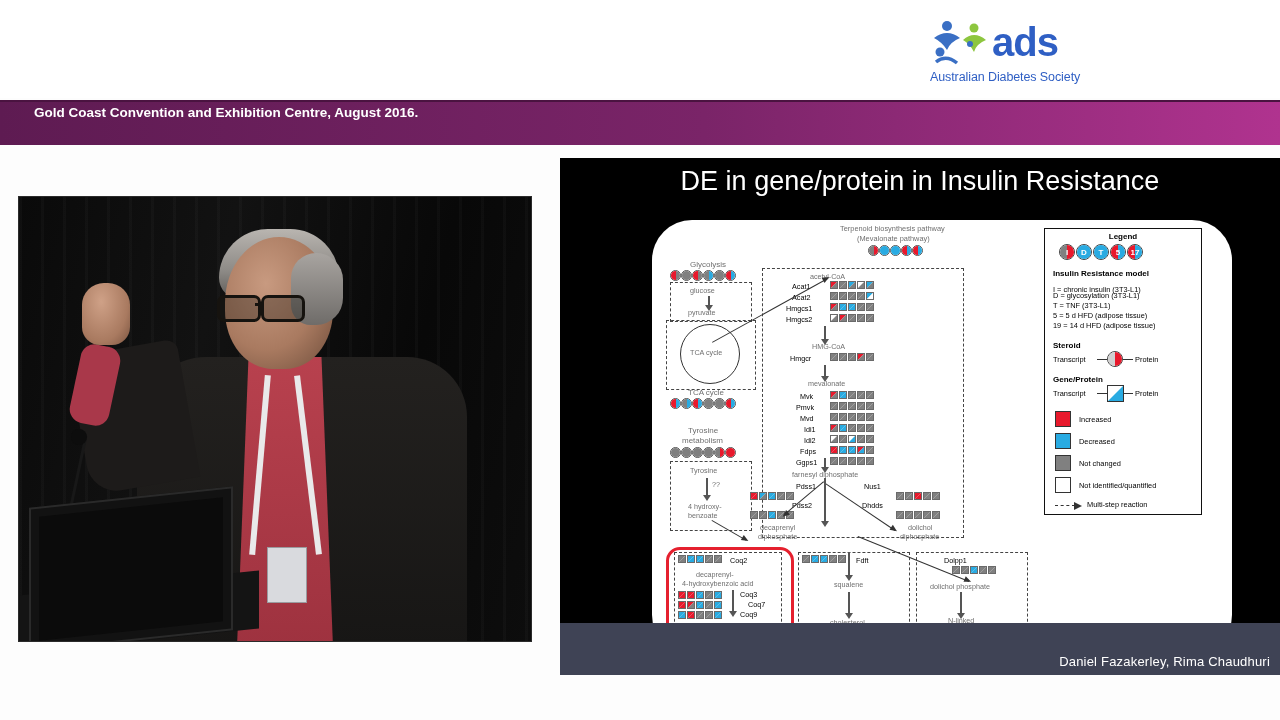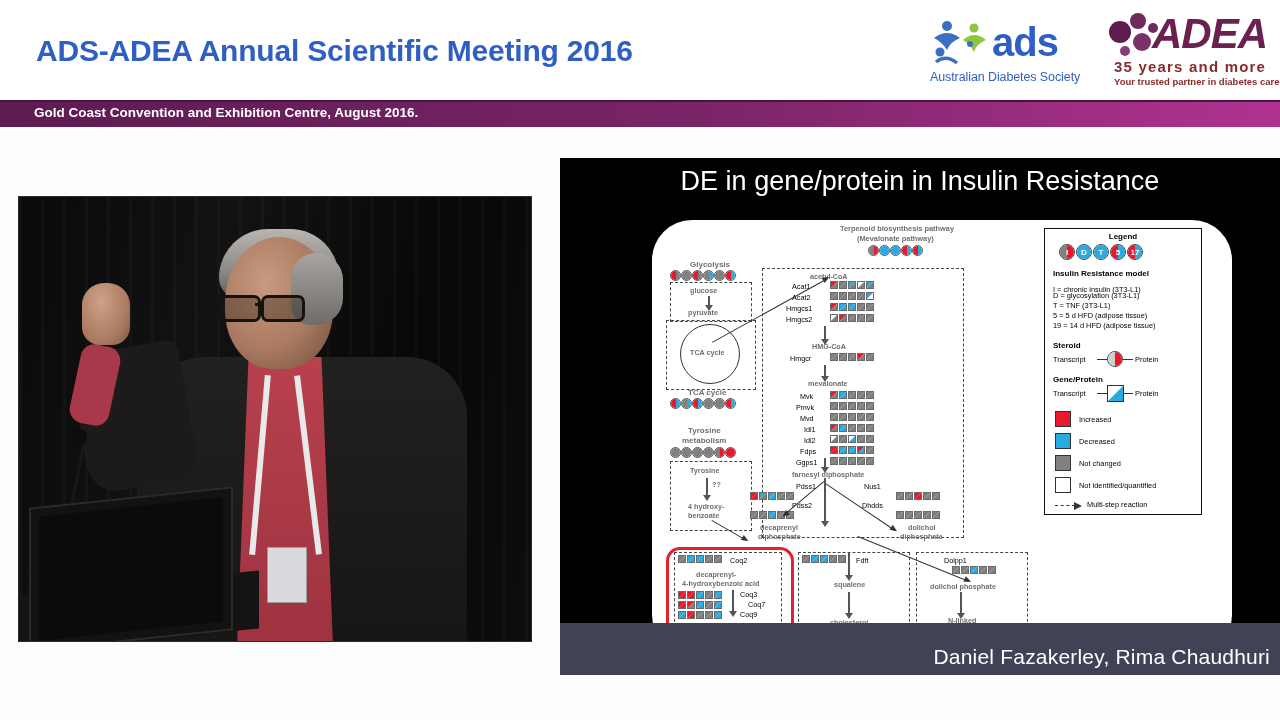--- a/index.html
+++ b/index.html
@@ -22,21 +22,21 @@
   .ads-word{position:absolute;left:62px;top:2px;font-size:40px;font-weight:bold;color:#2f5fc4;line-height:44px;letter-spacing:-1px;}
   .ads-sub{position:absolute;left:0;top:52px;font-size:12.5px;color:#2f5fc4;white-space:nowrap;letter-spacing:-.1px;}
   
   .adea-logo{position:absolute;left:1108px;top:12px;width:160px;height:80px;}
   .adea-word{position:absolute;left:44px;top:0px;font-size:42px;font-weight:bold;font-style:italic;color:#6b2150;line-height:44px;letter-spacing:-1px;}
   .adea-sub{position:absolute;left:6px;top:46px;font-size:15px;font-weight:bold;color:#8a2a2a;letter-spacing:1.2px;white-space:nowrap;}
   .adea-sub2{position:absolute;left:6px;top:64px;font-size:9.5px;font-weight:bold;color:#8a2a2a;white-space:nowrap;}
 
   
   .venue-bar{
-    position:absolute;left:0;top:100px;width:1280px;height:27px;
+    position:absolute;left:0;top:100px;width:1280px;height:45px;
     background:linear-gradient(90deg,#5e1b52 0%,#7a2468 55%,#b0338f 100%);
   }
   .venue-bar .cap{position:absolute;left:0;right:0;top:0;height:2px;background:#4a1340;}
   .venue-text{
     position:absolute;left:34px;top:5px;font-size:13.5px;font-weight:bold;color:#ffffff;
     white-space:nowrap;
   }
 
   
   .photo{
@@ -71,31 +71,31 @@
     background:radial-gradient(ellipse at 40% 30%,#cfa187,#a97a60 65%,#7a5440);}
   .ph-laptop{position:absolute;left:10px;top:300px;width:200px;height:140px;background:#121212;border:2px solid #2a2a2a;transform:skewY(-6deg);}
   .ph-laptop-screen{position:absolute;left:8px;top:8px;right:8px;bottom:8px;background:#0b0b0b;}
   .ph-podium{position:absolute;left:0;top:386px;width:240px;height:58px;background:#141414;transform:skewY(-6deg);}
   .ph-mic-stem{position:absolute;left:58px;top:238px;width:3px;height:72px;background:#181818;transform:rotate(12deg);}
   .ph-mic-head{position:absolute;left:52px;top:232px;width:16px;height:16px;border-radius:50%;background:#0d0d0d;}
 
   
   .slide{position:absolute;left:560px;top:158px;width:720px;height:517px;background:#000;overflow:hidden;}
   .slide-title{position:absolute;left:0;right:0;top:8px;text-align:center;color:#fff;font-size:27px;font-weight:400;}
-  .slide-byline{position:absolute;right:10px;bottom:6px;color:#fff;font-size:21px;letter-spacing:.2px;}
+  .slide-byline{position:absolute;right:10px;bottom:6px;color:#fff;font-size:13px;letter-spacing:.2px;}
   .slide-footer{position:absolute;left:0;right:0;bottom:0;height:52px;background:#3f4355;}
   .panel{
     position:absolute;left:92px;top:62px;width:580px;height:435px;
     background:#fff;border-radius:40px;overflow:hidden;
   }
 
   
   .dg{position:absolute;}
   .lab{position:absolute;font-size:7.2px;color:#000;white-space:nowrap;}
-  .lab.g{color:#6f6f6f;font-weight:bold;}
+  .lab.g{color:#6f6f6f;}
   .lab.hdr2{font-size:7.4px;}
   .dashbox{position:absolute;border:1.4px dashed #444;}
   .circ-row{position:absolute;display:flex;gap:0px;}
   .circ{width:11px;height:11px;border-radius:50%;position:relative;overflow:hidden;border:.5px solid #555;box-sizing:border-box;}
   .circ i{position:absolute;top:0;height:100%;width:50%;}
   .circ i.l{left:0;} .circ i.r{right:0;}
   .sq-row{position:absolute;display:flex;gap:1px;}
   .sq{width:8px;height:8px;position:relative;overflow:hidden;border:.6px solid #6a6a6a;box-sizing:border-box;background:#fff;}
   .sq .tri-t{position:absolute;inset:0;clip-path:polygon(0 0,100% 0,0 100%);}
   .sq .tri-b{position:absolute;inset:0;clip-path:polygon(100% 0,100% 100%,0 100%);}
@@ -125,48 +125,35 @@
   .lg-dash{position:absolute;height:0;border-top:1.4px dashed #333;}
   .lg-dash:after{content:"";position:absolute;right:-7px;top:-4px;border-top:4px solid transparent;border-bottom:4px solid transparent;border-left:8px solid #333;}
   .lg-conn{position:absolute;height:1.2px;background:#333;}
 </style>
 </head>
 <body>
 
 <div class="page">
 
   <div class="hdr">
-    <div class="hdr-title">ADS-ADEA Annual Scientific Meeting 2016</div>
 
     <div class="ads-logo">
       <svg class="ads-mark" viewBox="0 0 62 52">
         <circle cx="17" cy="8" r="5" fill="#3a6fc4"></circle>
         <path d="M4 20 Q17 10 30 20 Q20 24 17 32 Q12 24 4 20 Z" fill="#3a6fc4"></path>
         <circle cx="10" cy="34" r="4.5" fill="#3a6fc4"></circle>
         <path d="M6 44 Q16 36 27 45" stroke="#3a6fc4" stroke-width="3.5" fill="none"></path>
         <circle cx="44" cy="10" r="4.5" fill="#8dc63f"></circle>
         <path d="M33 22 Q44 12 56 22 Q46 26 44 34 Q40 26 33 22 Z" fill="#8dc63f"></path>
         <circle cx="40" cy="26" r="3" fill="#3a6fc4"></circle>
       </svg>
       <div class="ads-word">ads</div>
       <div class="ads-sub">Australian Diabetes Society</div>
     </div>
 
-    <div class="adea-logo">
-      <svg style="position:absolute;left:0;top:0;width:62px;height:46px;" viewBox="0 0 62 46">
-        <circle cx="12" cy="20" r="11" fill="#5c1d4e"></circle>
-        <circle cx="30" cy="9" r="8" fill="#6e2a5c"></circle>
-        <circle cx="34" cy="30" r="9" fill="#7b3268"></circle>
-        <circle cx="17" cy="39" r="5" fill="#8b3c78"></circle>
-        <circle cx="45" cy="16" r="5" fill="#6e2a5c"></circle>
-      </svg>
-      <div class="adea-word">ADEA</div>
-      <div class="adea-sub">35 years and more</div>
-      <div class="adea-sub2">Your trusted partner in diabetes care</div>
-    </div>
   </div>
 
   <div class="venue-bar">
     <div class="cap"></div>
     <div class="venue-text">Gold Coast Convention and Exhibition Centre, August 2016.</div>
   </div>
 
   <div class="photo">
     <div class="ph-bg"></div>
     <div class="ph-drape"></div>

